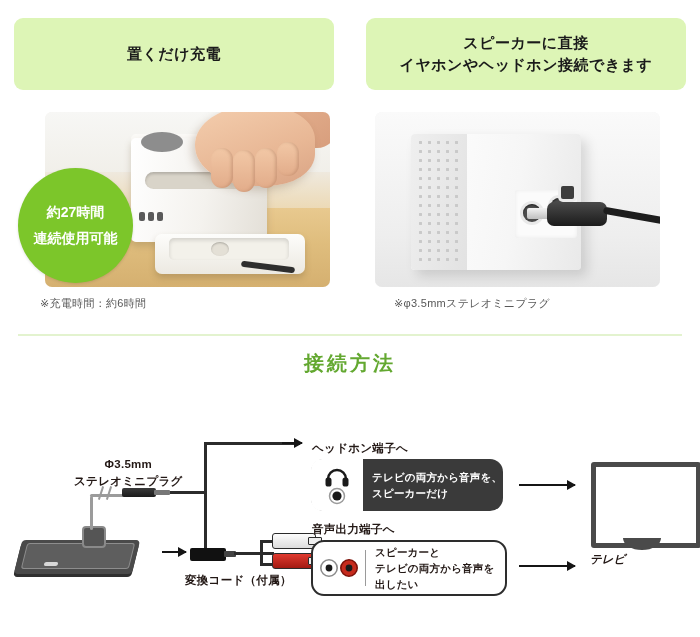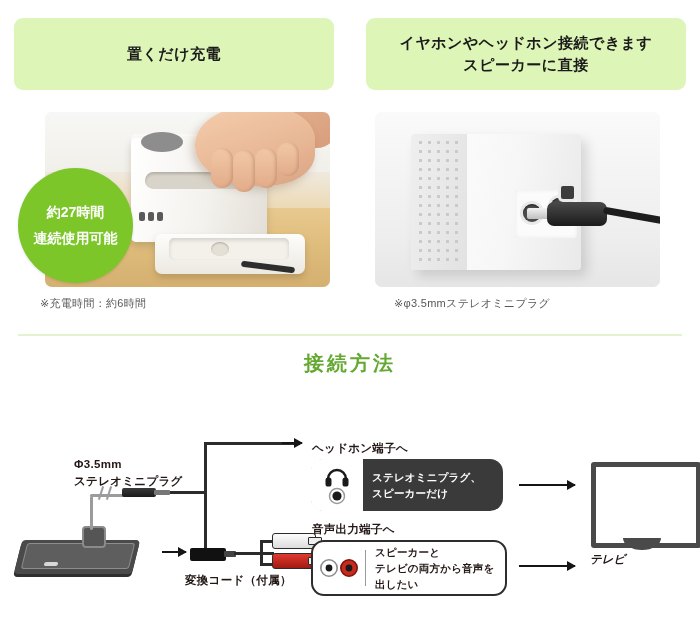--- a/index.html
+++ b/index.html
@@ -100,21 +100,21 @@
         font-weight:bold;font-size:14px;line-height:1.85;text-align:left;
         box-shadow:0 1px 3px rgba(0,0,0,.12);}
 
   
   .divider{position:absolute;left:18px;top:334px;width:664px;height:2px;background:#e3f3cf;}
   .section-title{position:absolute;left:0;top:350px;width:700px;text-align:center;
         font-size:20px;font-weight:bold;color:#63a830;letter-spacing:3px;}
 
   
   .diagram{position:absolute;left:0;top:400px;width:700px;height:237px;}
-  .dg-label{position:absolute;font-size:11.5px;font-weight:bold;color:#231815;letter-spacing:.3px;line-height:1.5;}
+  .dg-label{position:absolute;font-size:11.5px;font-weight:bold;color:#231815;letter-spacing:.3px;line-height:1.5;text-align:center;}
 
   
   .dock{position:absolute;left:18px;top:140px;width:118px;height:34px;
         background:#4a4a4a;border-radius:4px;
         transform:skewX(-14deg);box-shadow:0 3px 0 #2f2f2f;}
   .dock-top{position:absolute;left:24px;top:143px;width:106px;height:24px;
         background:#5e5e5e;border-radius:3px;transform:skewX(-14deg);
         border:1px solid #8d8d8d;}
   .dock-led{position:absolute;left:44px;top:162px;width:14px;height:4px;background:#d8d8d8;border-radius:2px;transform:skewX(-14deg);}
   .dock-post{position:absolute;left:82px;top:126px;width:20px;height:18px;
@@ -162,22 +162,22 @@
 <body>
 
 <div class="page">
 
   <div class="headline-row">
     <div class="headline left">
       <span>置くだけ充電</span>
     </div>
     <div class="headline right">
       <div>
+        <div>スピーカーに直接</div>
         <div>イヤホンやヘッドホン接続できます</div>
-        <div>スピーカーに直接</div>
       </div>
     </div>
   </div>
 
   <div class="photo left">
     <div class="ph-bg">
       <div class="wall"></div>
       <div class="desk-far"></div>
       <div class="desk"></div>
 
@@ -278,21 +278,21 @@
       <div class="icon-cell">
         <svg width="30" height="40" viewBox="0 0 30 40">
           <path d="M6 14 A9 9 0 0 1 24 14" fill="none" stroke="#1a1a1a" stroke-width="2.4"></path>
           <rect x="3.5" y="12.5" width="6" height="9" rx="2.6" fill="#1a1a1a"></rect>
           <rect x="20.5" y="12.5" width="6" height="9" rx="2.6" fill="#1a1a1a"></rect>
           <circle cx="15" cy="31" r="7.5" fill="none" stroke="#9a9a9a" stroke-width="1.5"></circle>
           <circle cx="15" cy="31" r="4.6" fill="#1a1a1a"></circle>
         </svg>
       </div>
       <div class="txt">
-        <div>ステレオミニプラグ、</div>
+        <div>テレビの両方から音声を、</div>
         <div>スピーカーだけ</div>
       </div>
     </div>
 
     <div class="callout light">
       <div class="icon-cell">
         <svg width="42" height="22" viewBox="0 0 42 22">
           <circle cx="11" cy="11" r="8.2" fill="#fff" stroke="#8c8c8c" stroke-width="1.6"></circle>
           <circle cx="11" cy="11" r="3.4" fill="#1a1a1a"></circle>
           <circle cx="31" cy="11" r="8.2" fill="#c62a1d" stroke="#7d120a" stroke-width="1.6"></circle>

